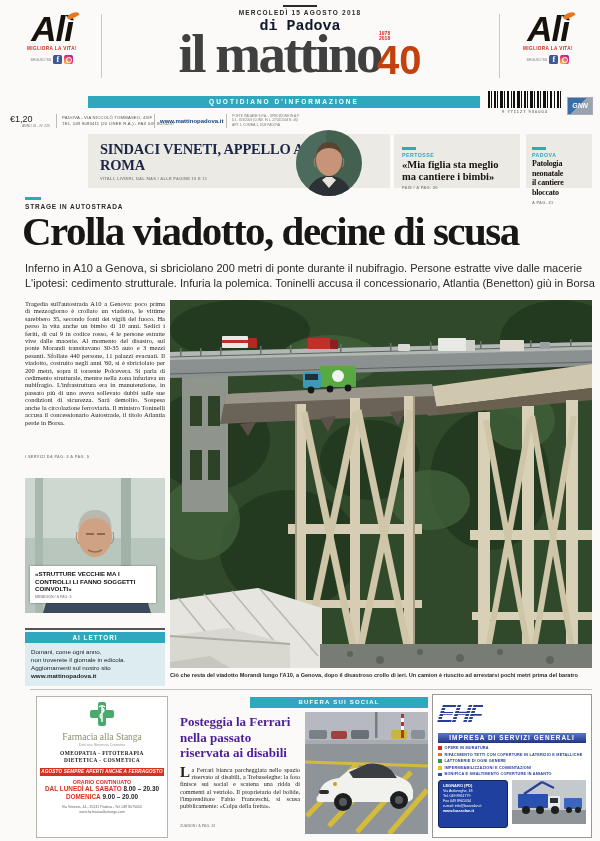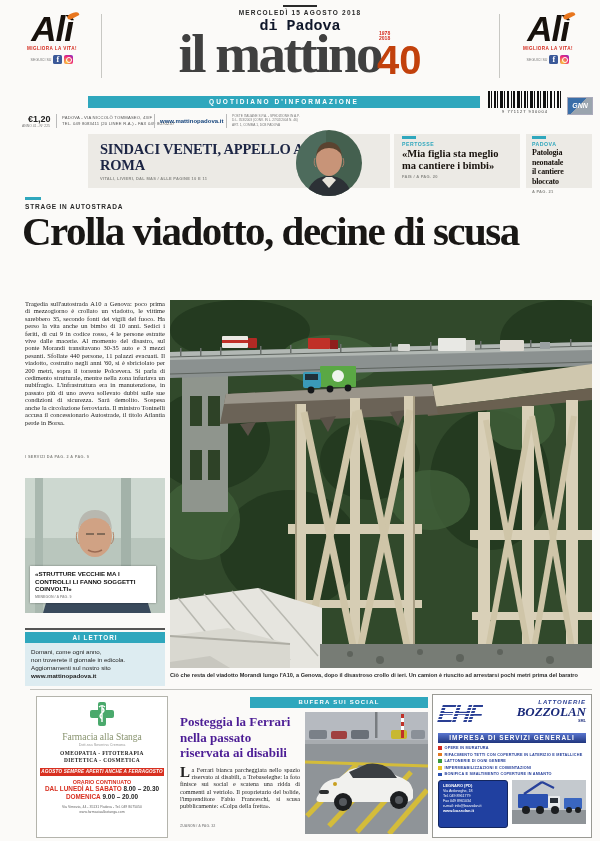--- a/index.html
+++ b/index.html
@@ -40,35 +40,35 @@
   
   .tagline{left:88px;top:96px;width:392px;height:12px;background:#2fa7bd;color:#fff;
            font-size:6.5px;font-weight:bold;letter-spacing:2px;text-align:center;line-height:12px;}
   .barcode{left:488px;top:91px;}
   .barcode-num{left:488px;top:109px;width:74px;text-align:center;font-size:4px;letter-spacing:1px;color:#333;}
   .gnn{left:567px;top:97px;width:24px;height:16px;border:1px solid #aab;
        background:linear-gradient(135deg,#3a6ea8 45%,#9aa4ae 46%);color:#fff;font-weight:bold;
        font-size:7px;line-height:16px;text-align:center;font-style:italic;}
 
   
-  .price{left:28px;top:114px;font-size:9px;font-weight:bold;color:#222;}
+  .price{left:10px;top:114px;font-size:9px;font-weight:normal;color:#222;}
   .issue{left:22px;top:124px;font-size:3.4px;color:#777;}
   .vsep-info{top:114px;width:0;height:14px;border-left:1px solid #bbb;}
   .addr{left:62px;top:115px;font-size:4.2px;color:#555;line-height:5.6px;letter-spacing:.2px;}
   .site{left:160px;top:118px;font-size:6px;font-weight:bold;color:#15447c;}
   .legal{left:232px;top:114px;width:110px;font-size:3.2px;color:#777;line-height:4.4px;}
 
   
   .feat{top:134px;height:54px;background:#eceae5;}
   .feat1{left:88px;width:302px;padding:7px 10px 0 12px;box-sizing:border-box;}
   .feat1 .hl{font-family:"Liberation Serif",serif;font-weight:bold;font-size:14.5px;line-height:16px;
              color:#1c2544;letter-spacing:-.2px;}
   .feat-by{margin-top:3px;font-size:4px;color:#8a8a86;letter-spacing:.3px;font-weight:bold;}
   .portrait1{left:296px;top:130px;width:66px;height:66px;border-radius:50%;overflow:hidden;z-index:3;}
-  .feat-sm{padding:2px 8px 0 8px;box-sizing:border-box;}
+  .feat-sm{padding:13px 8px 0 8px;box-sizing:border-box;}
   .feat2{left:394px;width:126px;}
   .feat3{left:526px;width:66px;padding-left:6px;padding-right:4px;}
   .dash{width:14px;height:2.5px;background:#2fa7bd;margin-bottom:2px;}
   .kick{font-size:5.2px;font-weight:bold;color:#2fa7bd;letter-spacing:.5px;margin-bottom:1.5px;}
   .feat-sm .hl{font-family:"Liberation Serif",serif;font-weight:bold;color:#17110c;}
   .feat2 .hl{font-size:10.5px;line-height:11.5px;}
   .feat3 .hl{font-size:8px;line-height:9.5px;letter-spacing:-.2px;}
 
   
   .lead-dash{left:25px;top:197px;width:16px;height:3px;background:#2fa7bd;}
@@ -265,20 +265,22 @@
       <div>Patologia neonatale</div>
       <div>il cantiere bloccato</div>
     </div>
     <div class="feat-by">A PAG. 21</div>
   </div>
 
   <div class="abs lead-dash"></div>
   <div class="abs lead-kick">STRAGE IN AUTOSTRADA</div>
   <div class="abs lead-hl">Crolla viadotto, decine di scusa</div>
   <div class="abs lead-deck">
+    <div>Inferno in A10 a Genova, si sbriciolano 200 metri di ponte durante il nubifragio. Persone estratte vive dalle macerie</div>
+    <div>L'ipotesi: cedimento strutturale. Infuria la polemica. Toninelli accusa il concessionario, Atlantia (Benetton) giù in Borsa</div>
   </div>
 
   <div class="abs body-col">Tragedia sull'autostrada A10 a Genova: poco prima di mezzogiorno è crollato un viadotto, le vittime sarebbero 35, secondo fonti dei vigili del fuoco. Ha perso la vita anche un bimbo di 10 anni. Sedici i feriti, di cui 9 in codice rosso, 4 le persone estratte vive dalle macerie. Al momento del disastro, sul ponte Morandi transitavano 30-35 auto e 3 mezzi pesanti. Sfollate 440 persone, 11 palazzi evacuati. Il viadotto, costruito negli anni '60, si è sbriciolato per 200 metri, sopra il torrente Polcevera. Si parla di cedimento strutturale, mentre nella zona infuriava un nubifragio. L'infrastruttura era in manutenzione, in passato più di uno aveva sollevato dubbi sulle sue condizioni di sicurezza. Sarà demolito. Sospesa anche la circolazione ferroviaria. Il ministro Toninelli accusa il concessionario Autostrade, il titolo Atlantia perde in Borsa.</div>
   <div class="abs pages-ref">I SERVIZI DA PAG. 2 A PAG. 9</div>
 
   <div class="abs quote-photo">
     <svg width="140" height="135" viewBox="0 0 140 135">
       <rect width="140" height="135" fill="#b9c6bd"></rect>
       <rect x="0" y="0" width="140" height="60" fill="#cdd8d0"></rect>
       <rect x="96" y="0" width="10" height="135" fill="#a3b2a9"></rect>
@@ -510,25 +512,20 @@
       <circle cx="94" cy="88" r="9" fill="#1c1e20"></circle>
         <circle cx="94" cy="88" r="4" fill="#55595e"></circle>
       <rect x="14" y="78" width="10" height="4" rx="2" fill="#2a2c2e"></rect>
       <circle cx="30" cy="72" r="2" fill="#c8a020"></circle>
     </svg>
   </div>
 
   <div class="abs bozz">
     <div class="bozz-logo-row">
       <div class="ehf">EHF</div>
-      <div class="bozz-names">
-        <div class="bozz-latt">LATTONERIE</div>
-        <div class="bozz-name">BOZZOLAN</div>
-        <div class="bozz-srl">SRL</div>
-      </div>
     </div>
     <div class="bozz-bar">IMPRESA DI SERVIZI GENERALI</div>
     <div class="bozz-list">
       <div class="bozz-item">
           <i class="sq" style="background:#d42a1e;"></i>
           <span>OPERE IN MURATURA</span>
         </div>
       <div class="bozz-item">
           <i class="sq" style="background:#e07820;"></i>
           <span>RIFACIMENTO TETTI CON COPERTURE IN LATERIZIO E METALLICHE</span>

